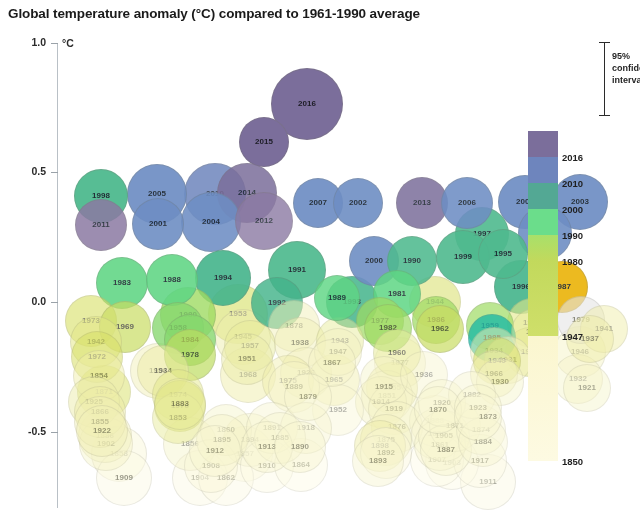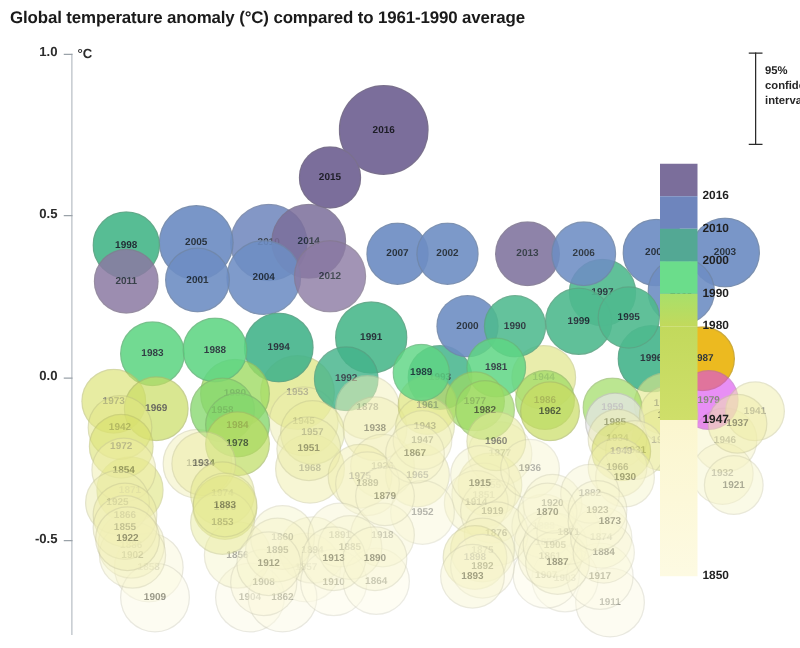--- a/index.html
+++ b/index.html
@@ -412,48 +412,45 @@
         </div>
         <div class="bub" style="left: 456px; top: 375px; width: 50px; height: 50px; background: rgb(248, 246, 208); opacity: 0.4; border: 1px solid rgba(120, 120, 110, 0.3);">
           <span style="color: rgb(74, 74, 50);">1874</span>
         </div>
         <div class="bub" style="left: 458px; top: 387px; width: 50px; height: 50px; background: rgb(248, 246, 208); opacity: 0.4; border: 1px solid rgba(120, 120, 110, 0.3);">
           <span style="color: rgb(74, 74, 50);">1884</span>
         </div>
         <div class="bub" style="left: 373px; top: 240px; width: 48px; height: 48px; background: rgb(95, 214, 132); opacity: 0.85; border: 1px solid rgba(120, 120, 110, 0.3);">
           <span style="color: rgb(22, 32, 42);">1981</span>
         </div>
-        <div class="bub" style="left: 318px; top: 270px; width: 48px; height: 48px; background: rgb(216, 224, 102); opacity: 0.6; border: 1px solid rgba(120, 120, 110, 0.3);">
-          <span style="color: rgb(42, 42, 30);">1961</span>
-        </div>
         <div class="bub" style="left: 356px; top: 267px; width: 48px; height: 48px; background: rgb(159, 220, 99); opacity: 0.7; border: 1px solid rgba(120, 120, 110, 0.3);">
           <span style="color: rgb(42, 42, 30);">1977</span>
         </div>
         <div class="bub" style="left: 412px; top: 266px; width: 48px; height: 48px; background: rgb(159, 220, 99); opacity: 0.72; border: 1px solid rgba(120, 120, 110, 0.3);">
           <span style="color: rgb(42, 42, 30);">1986</span>
         </div>
         <div class="bub" style="left: 416px; top: 275px; width: 48px; height: 48px; background: rgb(202, 221, 99); opacity: 0.7; border: 1px solid rgba(120, 120, 110, 0.3);">
           <span style="color: rgb(42, 42, 30);">1962</span>
         </div>
         <div class="bub" style="left: 466px; top: 272px; width: 48px; height: 48px; background: rgb(159, 220, 99); opacity: 0.7; border: 1px solid rgba(120, 120, 110, 0.3);">
           <span style="color: rgb(42, 42, 30);">1959</span>
         </div>
-        <div class="bub" style="left: 543px; top: 266px; width: 48px; height: 48px; background: #d946ef; opacity: 0.6; border: 1px solid rgba(120, 120, 110, 0.3);">
+        <div class="bub" style="left: 557px; top: 266px; width: 48px; height: 48px; background: #e5e5e5; opacity: 0.6; border: 1px solid rgba(120, 120, 110, 0.3);">
           <span style="color: rgb(58, 58, 38);">1979</span>
         </div>
         <div class="bub" style="left: 580px; top: 275px; width: 48px; height: 48px; background: rgb(240, 238, 170); opacity: 0.5; border: 1px solid rgba(120, 120, 110, 0.3);">
           <span style="color: rgb(58, 58, 38);">1941</span>
         </div>
         <div class="bub" style="left: 316px; top: 287px; width: 48px; height: 48px; background: rgb(233, 236, 156); opacity: 0.5; border: 1px solid rgba(120, 120, 110, 0.3);">
           <span style="color: rgb(58, 58, 38);">1943</span>
         </div>
         <div class="bub" style="left: 364px; top: 274px; width: 48px; height: 48px; background: rgb(159, 220, 99); opacity: 0.7; border: 1px solid rgba(120, 120, 110, 0.3);">
           <span style="color: rgb(42, 42, 30);">1982</span>
         </div>
-        <div class="bub" style="left: 468px; top: 284px; width: 48px; height: 48px; background: #e5e5e5; opacity: 0.75; border: 1px solid rgba(120, 120, 110, 0.3);">
+        <div class="bub" style="left: 468px; top: 284px; width: 48px; height: 48px; background: #14b8a6; opacity: 0.75; border: 1px solid rgba(120, 120, 110, 0.3);">
           <span style="color: rgb(42, 42, 30);">1985</span>
         </div>
         <div class="bub" style="left: 511px; top: 278px; width: 48px; height: 48px; background: rgb(233, 236, 156); opacity: 0.5; border: 1px solid rgba(120, 120, 110, 0.3);">
           <span style="color: rgb(74, 74, 50);">1940</span>
         </div>
         <div class="bub" style="left: 566px; top: 285px; width: 48px; height: 48px; background: rgb(240, 238, 170); opacity: 0.5; border: 1px solid rgba(120, 120, 110, 0.3);">
           <span style="color: rgb(58, 58, 38);">1937</span>
         </div>
         <div class="bub" style="left: 373px; top: 299px; width: 48px; height: 48px; background: rgb(233, 236, 156); opacity: 0.55; border: 1px solid rgba(120, 120, 110, 0.3);">
           <span style="color: rgb(42, 42, 30);">1960</span>

